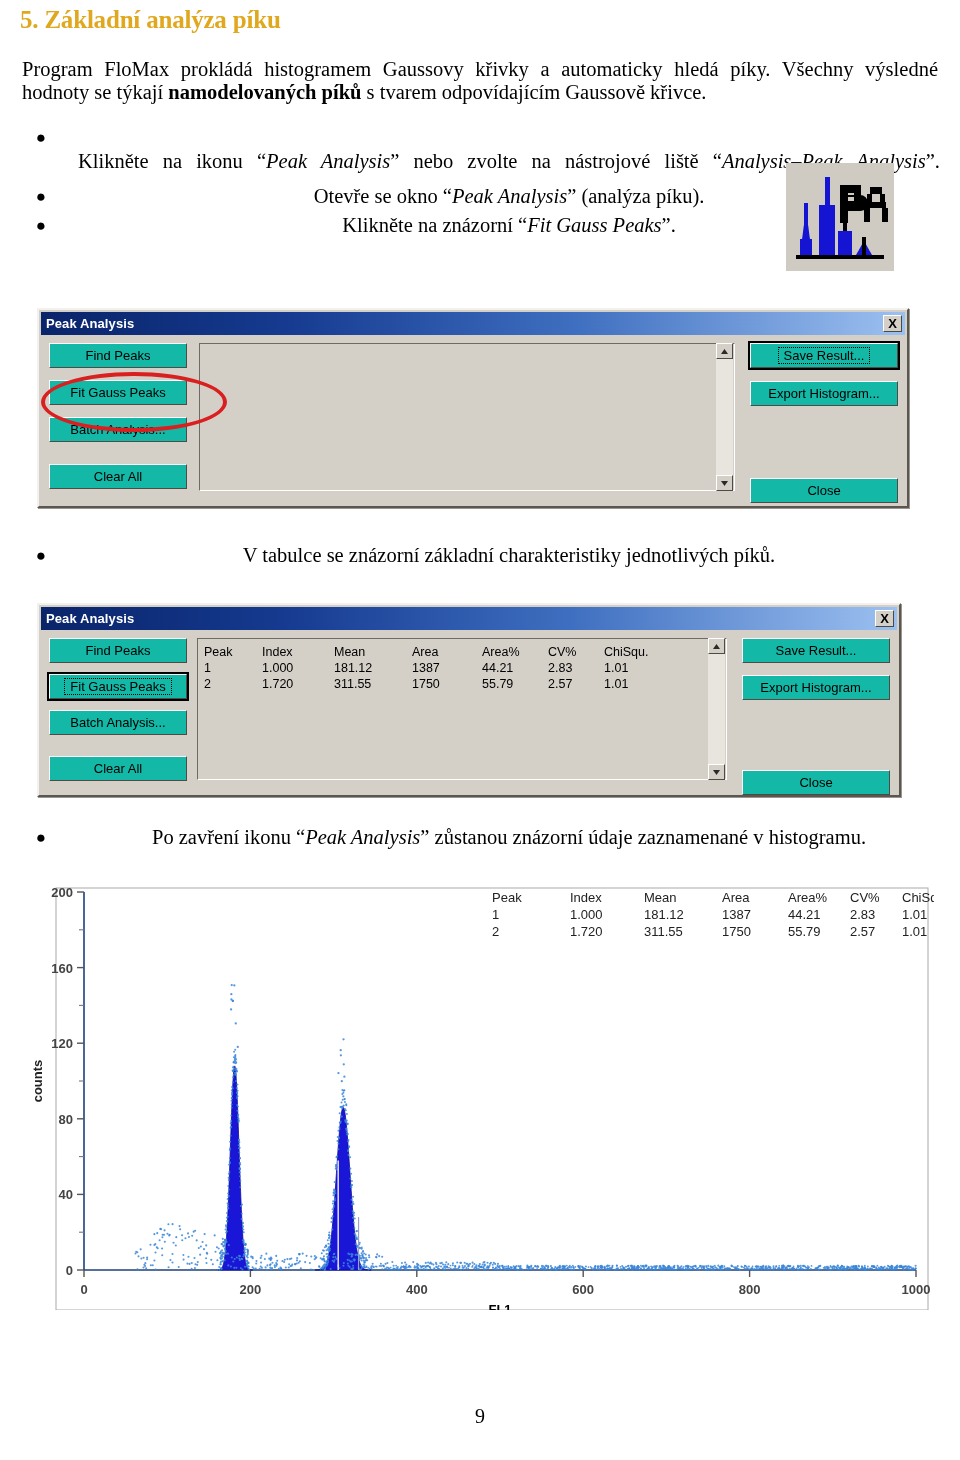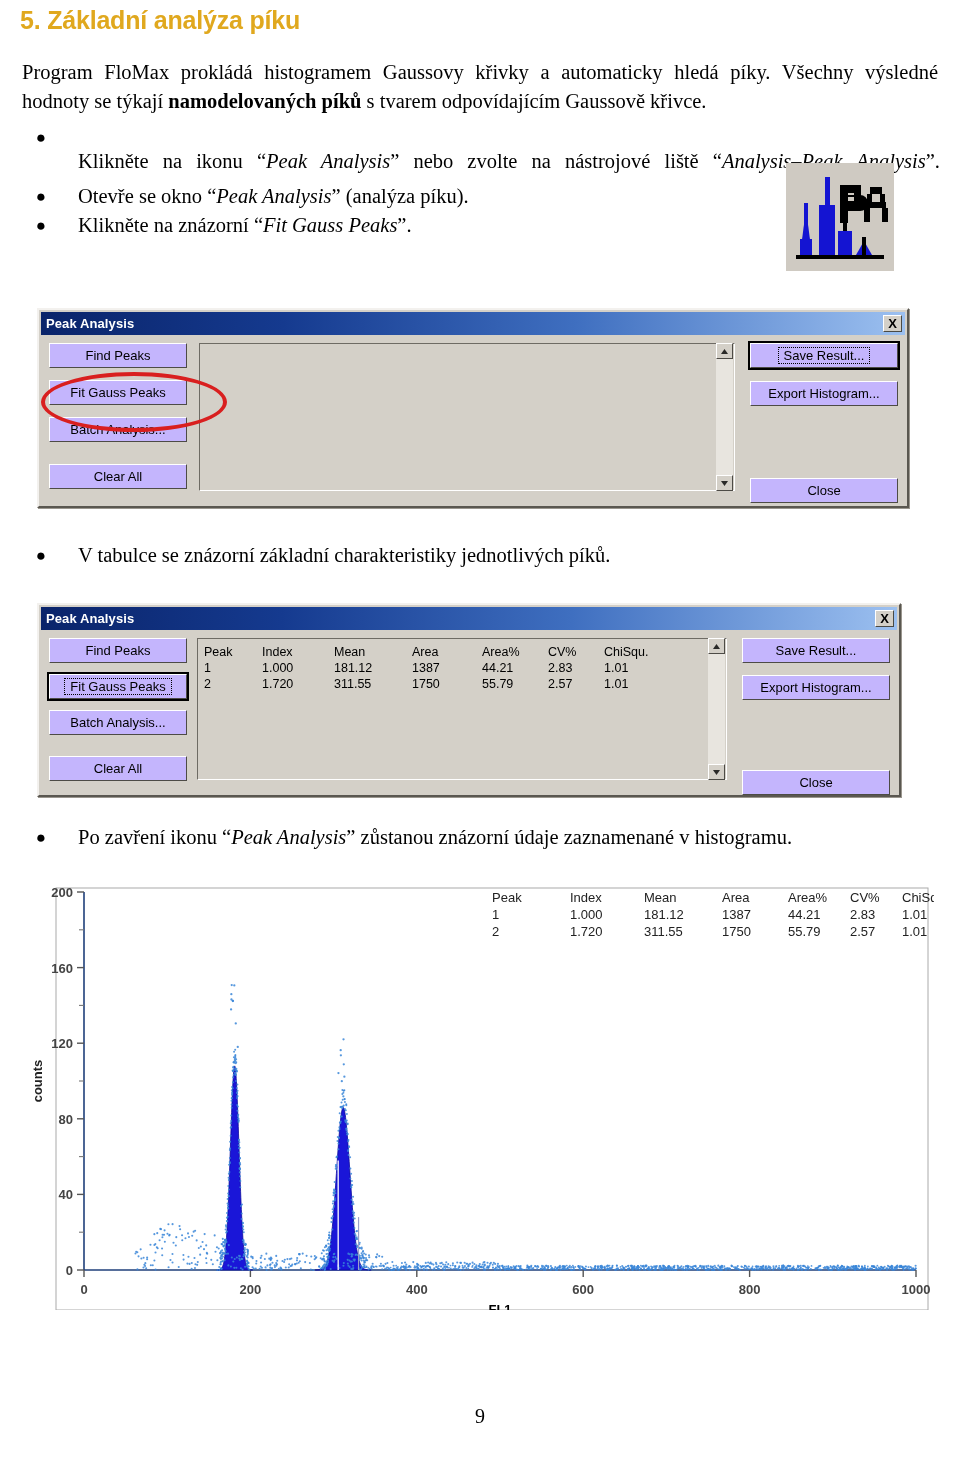--- a/index.html
+++ b/index.html
@@ -14,32 +14,32 @@
     font-family: "Liberation Serif", serif;
     color: #000;
     overflow: hidden;
   }
 
   
   .page-title {
     position: absolute;
     left: 20px;
     top: 6px;
-    font-family: Liberation Sans, sans-serif;
+    font-family: Liberation Serif, serif;
     font-weight: bold;
     font-size: 25px;
     letter-spacing: -0.2px;
     color: #E0A81E;
   }
 
   
   .para {
     position: absolute;
     font-size: 20.5px;
-    line-height: 29px;
+    line-height: 23px;
     text-align: justify;
     color: #000;
   }
   .para b { font-weight: bold; }
   .it { font-style: italic; }
 
   #intro-para {
     left: 22px;
     top: 58px;
     width: 916px;
@@ -54,20 +54,21 @@
     position: absolute;
     left: 0;
     top: 0;
     width: 22px;
     text-align: center;
     font-size: 17px;
   }
   .bullet-text {
     display: block;
     margin-left: 48px;
+    text-align: center;
   }
   .justify-both { text-align: justify; text-align-last: justify; margin-top: 24px; }
 
   #bullet-1 { left: 30px; top: 123px; width: 910px; }
   #bullet-2 { left: 30px; top: 182px; width: 910px; }
   #bullet-3 { left: 30px; top: 211px; width: 910px; }
   #bullet-4 { left: 30px; top: 541px; width: 910px; }
   #bullet-5 { left: 30px; top: 823px; width: 910px; }
 
   
@@ -132,21 +133,21 @@
   }
 
   .dlg-body {
     position: relative;
     padding: 10px 8px 8px 8px;
     height: calc(100% - 27px);
     box-sizing: border-box;
   }
 
   .btn {
-    background: #c4b5fd;
+    background: #14b8a6;
     border-top: 1.6px solid #ffffff;
     border-left: 1.6px solid #ffffff;
     border-right: 1.6px solid #4d4b46;
     border-bottom: 1.6px solid #4d4b46;
     font-family: "Liberation Sans", sans-serif;
     font-size: 13px;
     color: #000;
     display: flex;
     align-items: center;
     justify-content: center;

